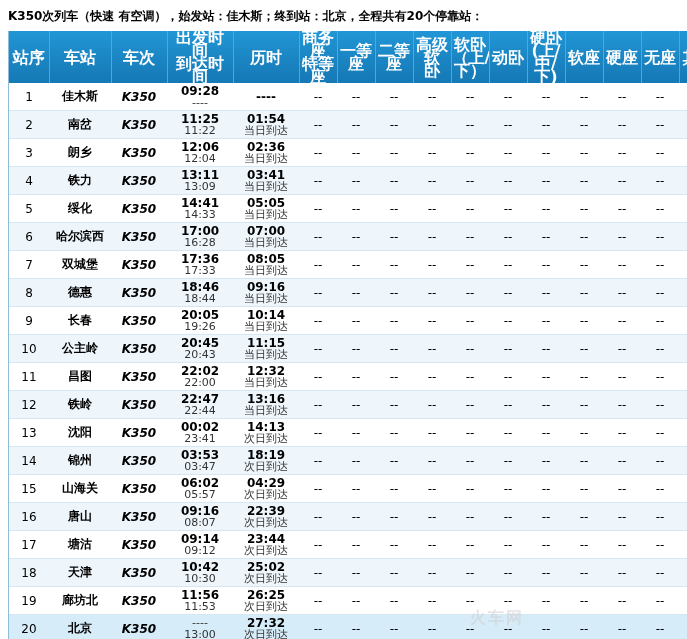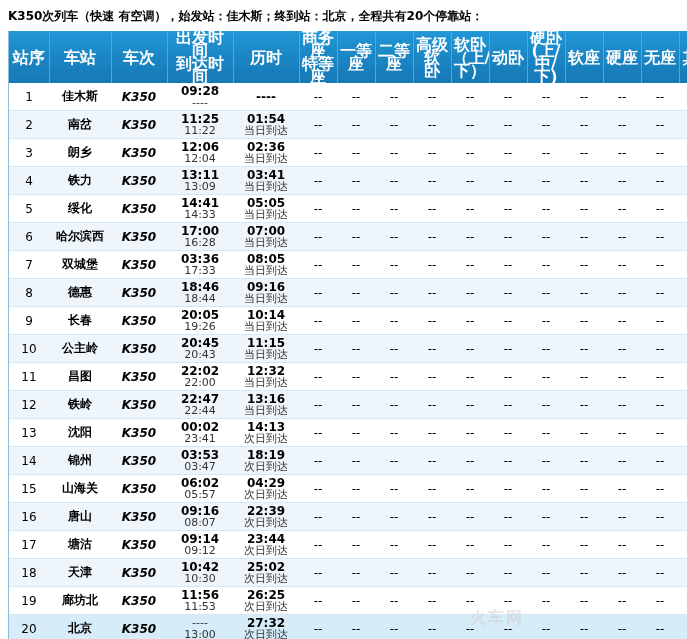--- a/index.html
+++ b/index.html
@@ -389,21 +389,21 @@
             <td class="price">--</td>
             <td class="price">--</td>
             <td class="price">--</td>
           </tr>
           <tr class="odd">
             <td class="no">7</td>
             <td class="station">双城堡</td>
             <td class="train">K350</td>
             <td>
               <span class="stack">
-                <span class="top">03:36</span>
+                <span class="top">17:36</span>
                 <span class="bot">17:33</span>
               </span>
             </td>
             <td>
               <span class="stack">
                 <span class="top">08:05</span>
                 <span class="bot">当日到达</span>
               </span>
             </td>
             <td class="price">--</td>

